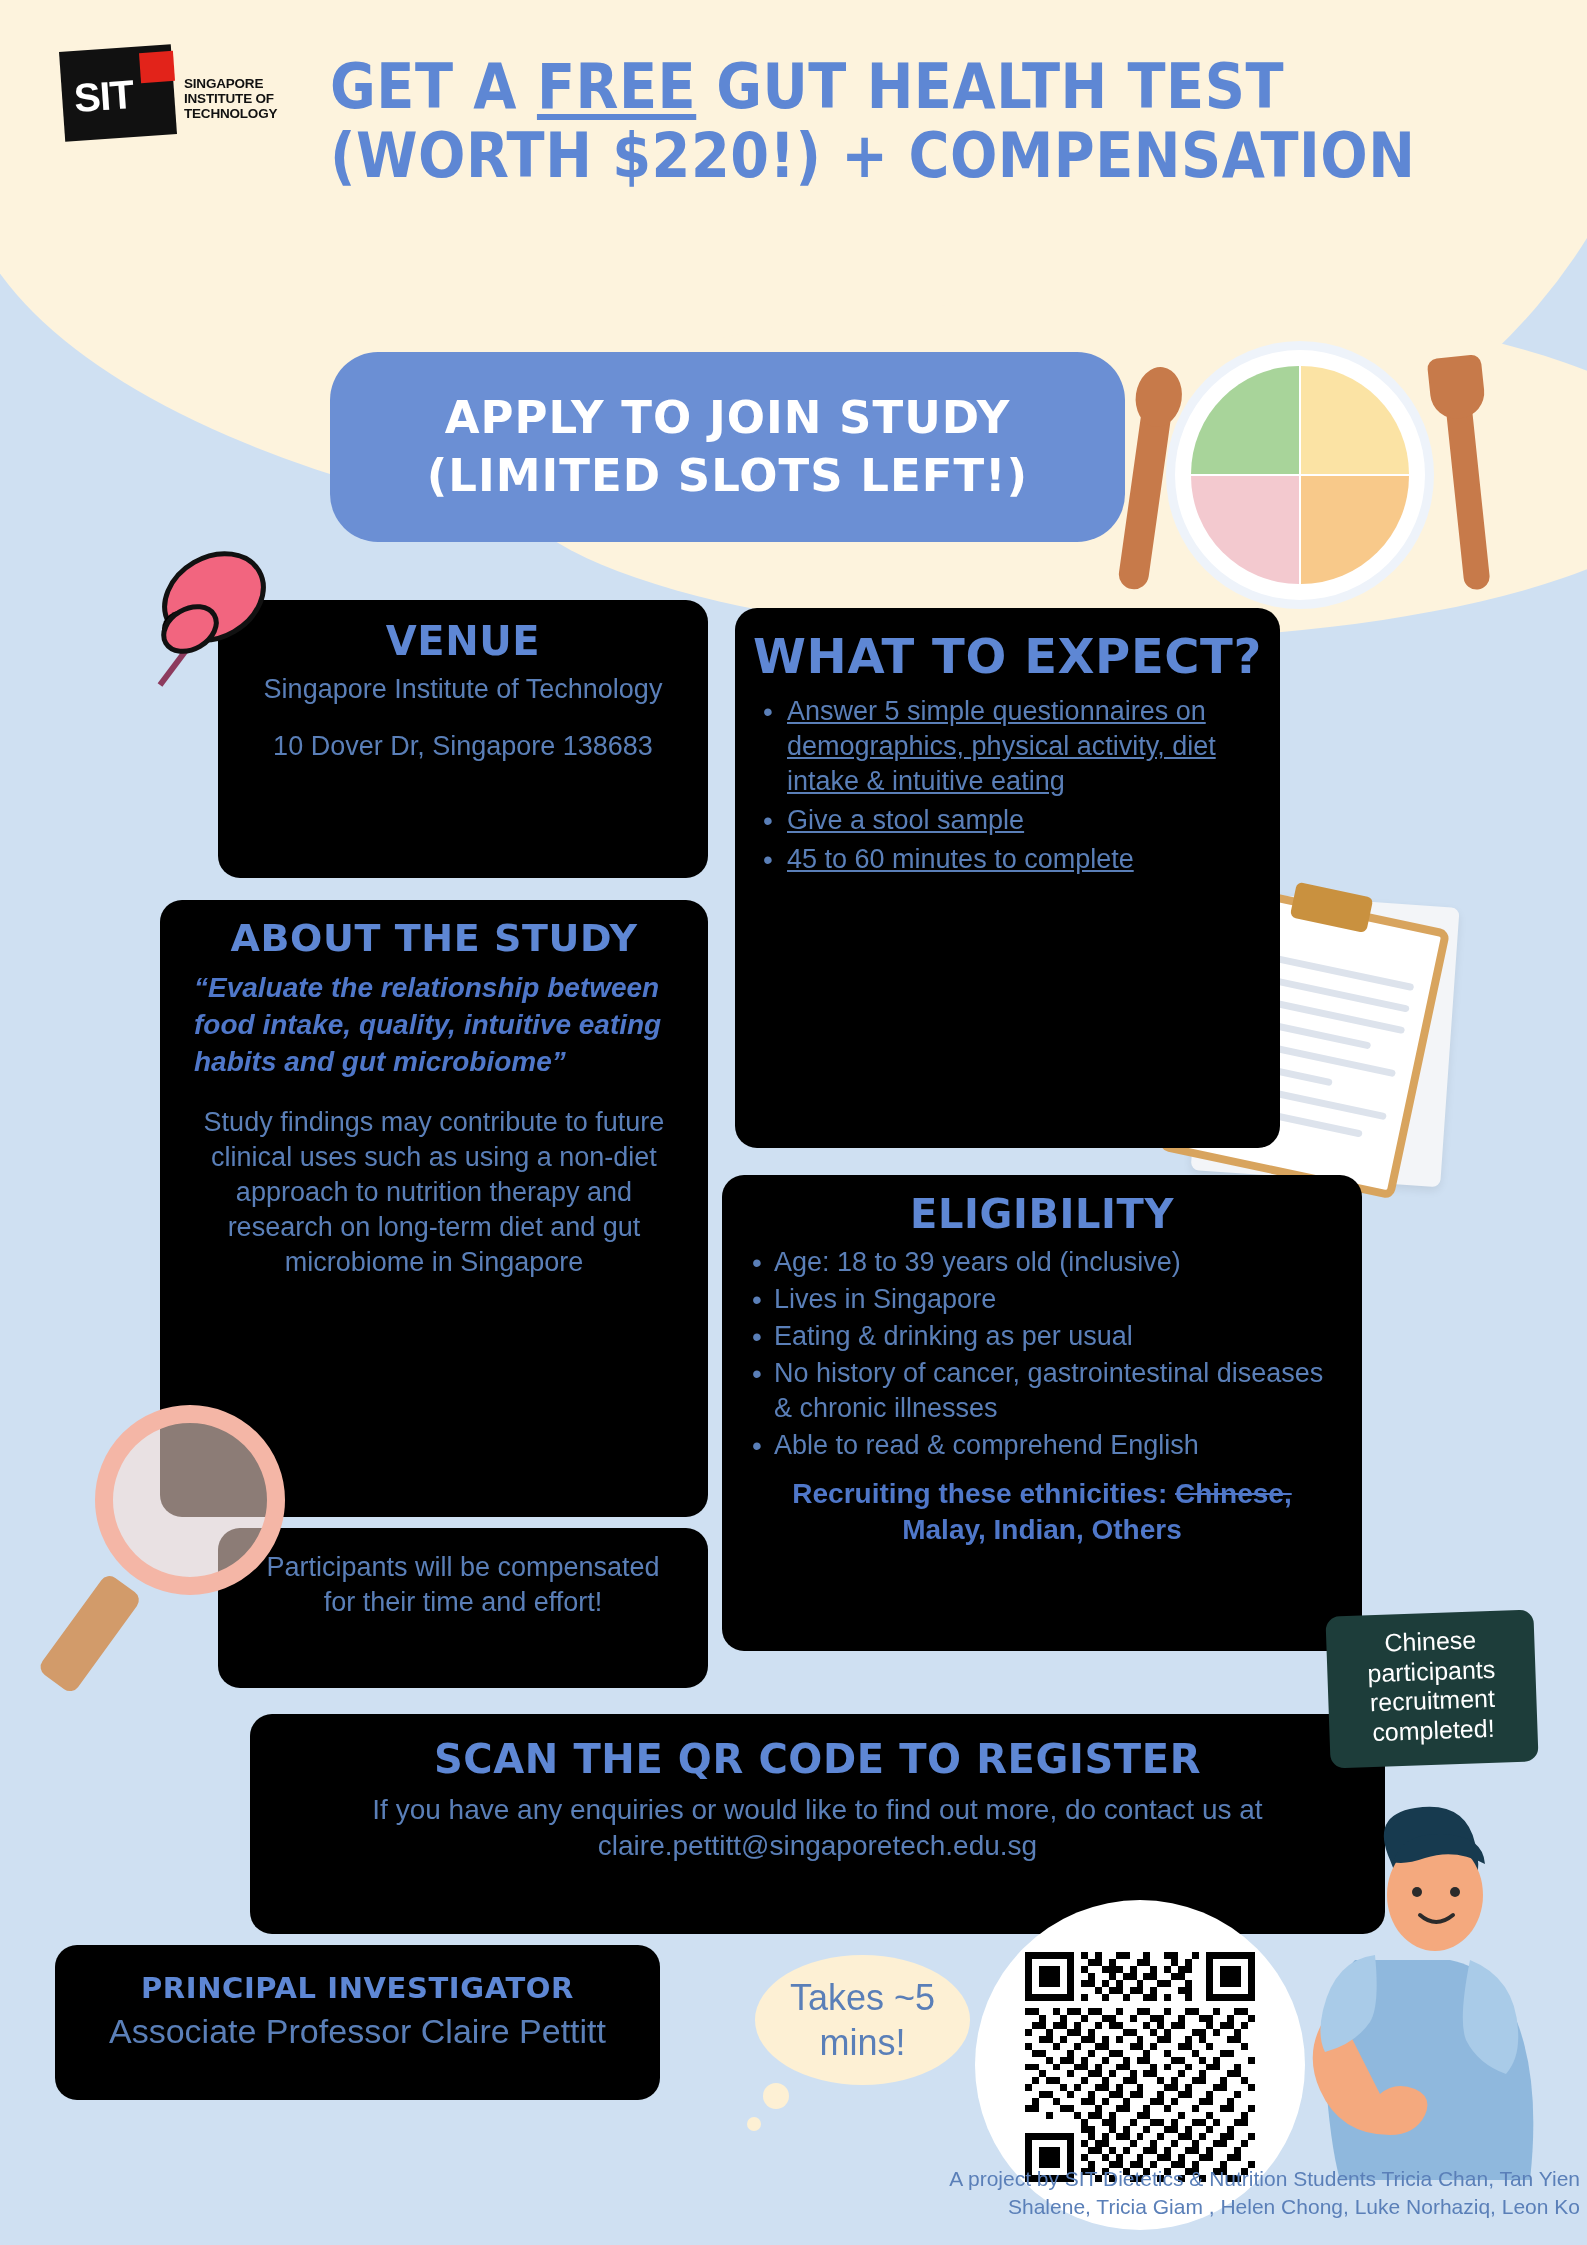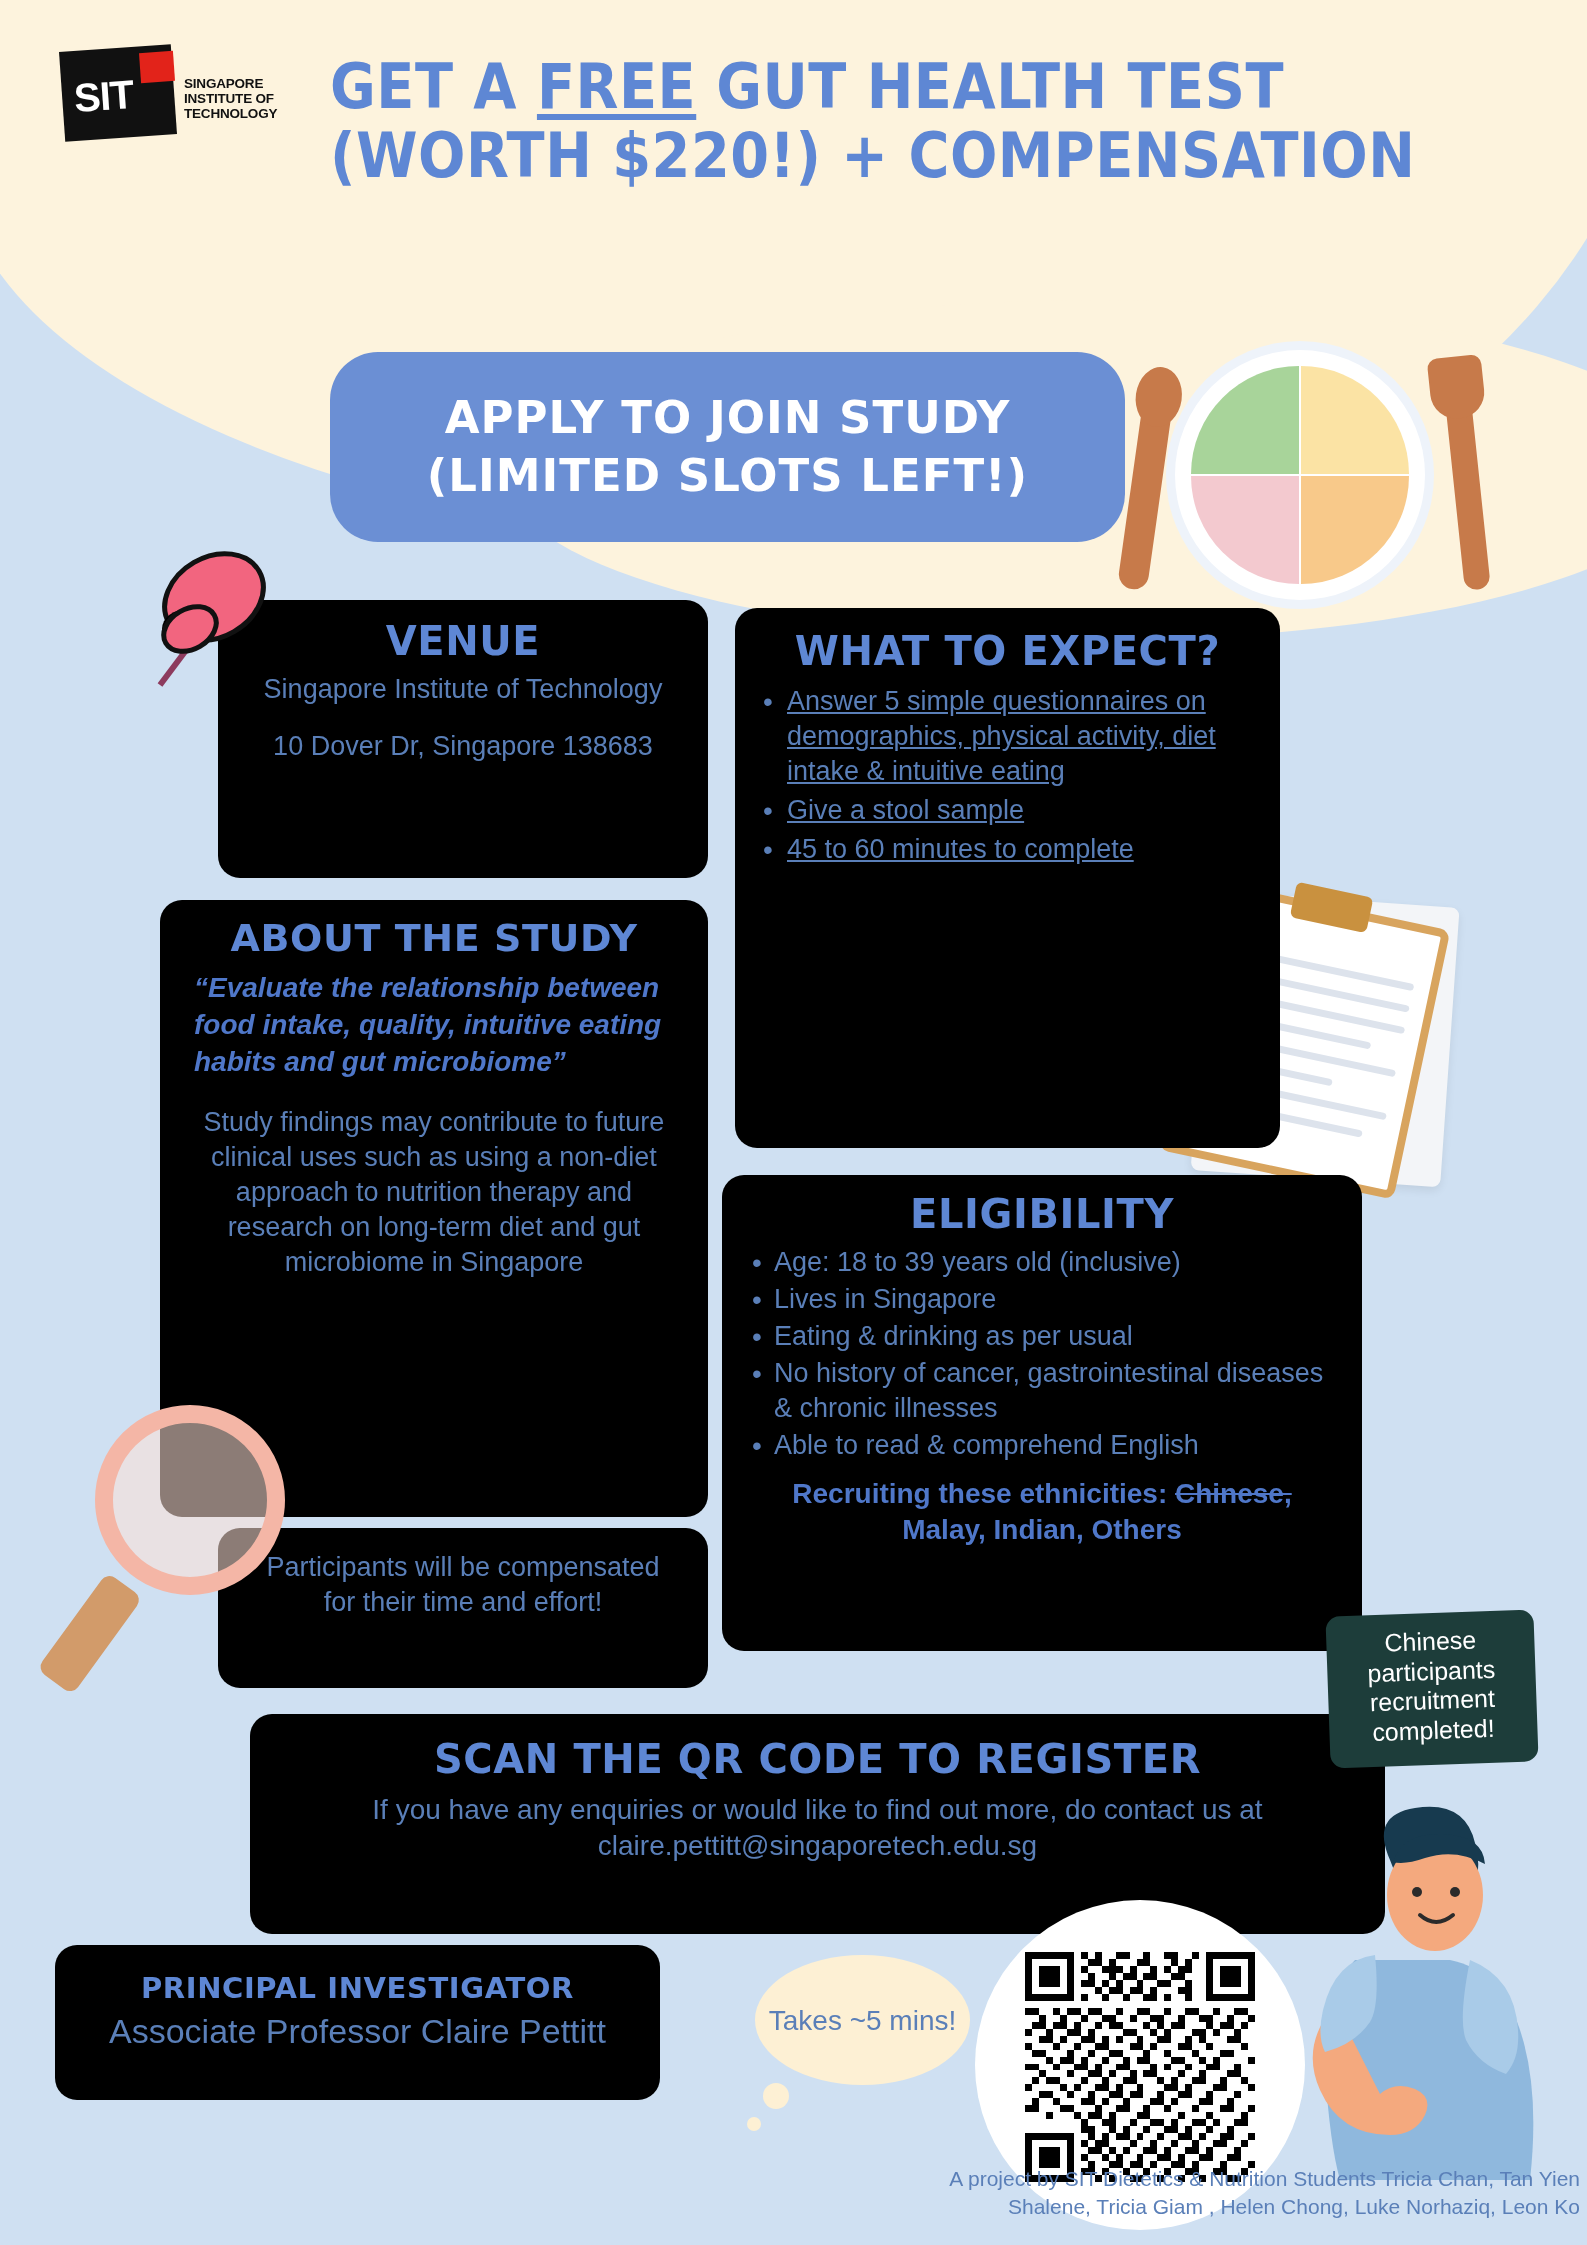--- a/index.html
+++ b/index.html
@@ -131,21 +131,21 @@
     line-height: 1.3;
   }
 
   
   #venue-card { left: 218px; top: 600px; width: 490px; height: 278px; }
   #venue-card .card-title { font-size: 40px; margin: 18px 0 8px; }
   #venue-card .t { text-align: center; padding: 0 26px; }
 
   
   #expect-card { left: 735px; top: 608px; width: 545px; height: 540px; }
-  #expect-card .card-title { font-size: 40px; margin: 20px 0 10px; }
+  #expect-card .card-title { font-size: 48px; margin: 20px 0 10px; }
   #expect-card ul { margin: 0; padding: 0 26px 0 52px; list-style: none; }
   #expect-card li { position: relative; margin-bottom: 4px; text-decoration: underline; }
   #expect-card li:before {
     content: "\2022"; position: absolute; left: -24px; color: #5a7fb8; font-size: 28px;
   }
 
   
   #about-card { left: 160px; top: 900px; width: 548px; height: 617px; }
   #about-card .card-title { font-size: 38px; margin: 16px 0 10px; }
   .quote {
@@ -244,21 +244,21 @@
 
   
   .person { position: absolute; left: 1265px; top: 1800px; width: 310px; height: 380px; z-index: 7; }
 
   
   .thought {
     position: absolute; left: 755px; top: 1955px;
     width: 215px; height: 130px; background: #fdf0d4;
     border-radius: 50%; z-index: 7;
     display: flex; align-items: center; justify-content: center;
-    text-align: center; color: #5a7fb8; font-size: 28px; line-height: 1.25;
+    text-align: center; color: #5a7fb8; font-size: 36px; line-height: 1.25;
   }
   .thought:after, .thought:before {
     content: ""; position: absolute; background: #fdf0d4; border-radius: 50%;
   }
   .thought:after { width: 26px; height: 26px; left: 8px; bottom: -24px; }
   .thought:before { width: 14px; height: 14px; left: -8px; bottom: -46px; }
 
   
   .qr-circle {
     position: absolute; left: 975px; top: 1900px;

